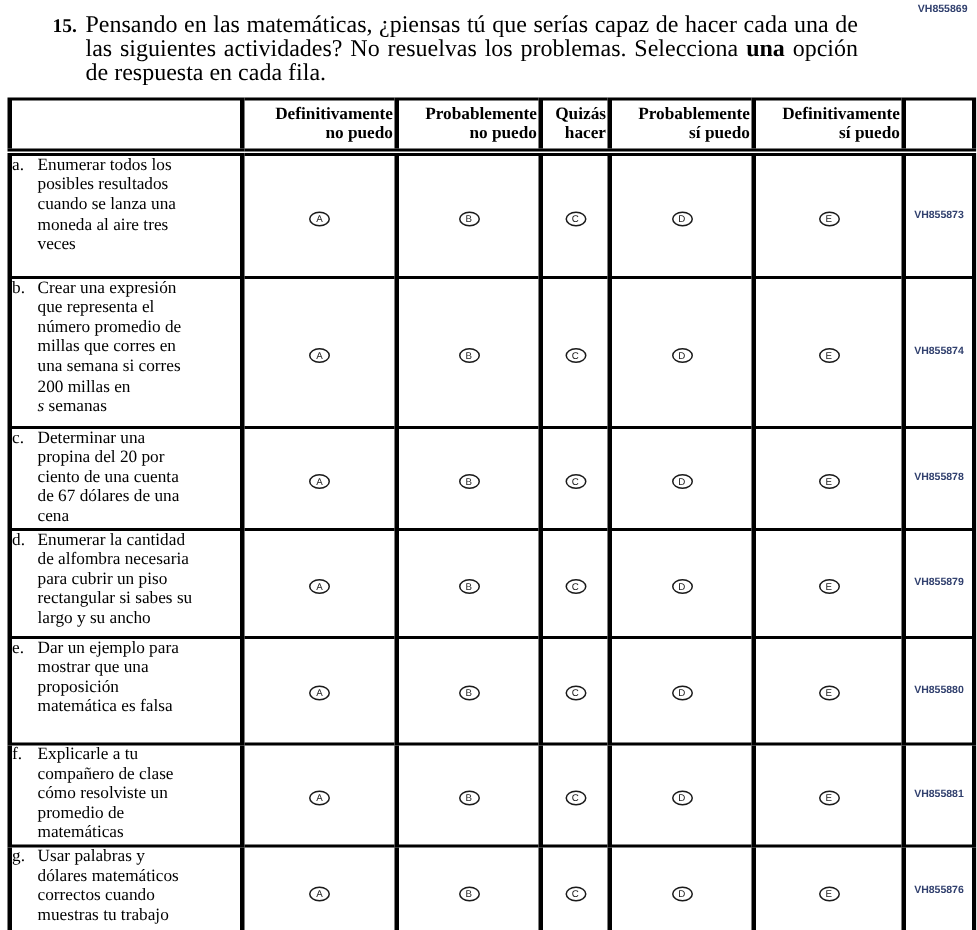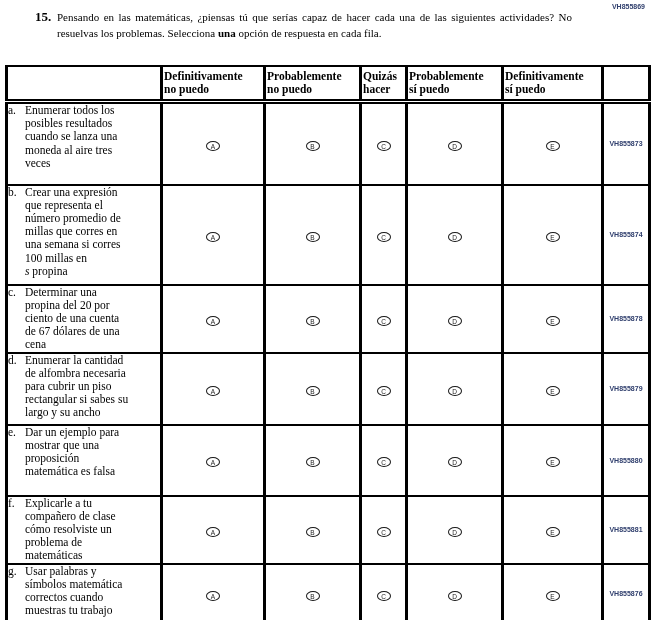--- a/index.html
+++ b/index.html
@@ -32,21 +32,21 @@
     position: absolute;
     left: 0;
     top: 0;
     font-weight: bold;
     font-size: 13px;
     line-height: 16px;
   }
   .q-text {
     margin-left: 22px;
     width: 515px;
-    font-size: 11px;
+    font-size: 16px;
     line-height: 16px;
     text-align: justify;
   }
   table.grid {
     position: absolute;
     top: 65px;
     left: 5px;
     width: 643px;
     border-collapse: collapse;
     table-layout: fixed;
@@ -55,21 +55,21 @@
     border: 2px solid #000;
     border-left-width: 3px;
     border-right-width: 3px;
     padding: 0;
   }
   table.grid thead th {
     border-bottom: 5px double #000;
     font-weight: bold;
     font-size: 11.5px;
     line-height: 13px;
-    text-align: left;
+    text-align: right;
     vertical-align: middle;
     white-space: pre-line;
     padding: 3px 1px;
     height: 35px;
   }
   td.stem-cell {
     vertical-align: top;
     padding: 3px 3px 3px 5px;
     font-size: 11.5px;
     line-height: 13.2px;
@@ -176,22 +176,22 @@
         </tr>
         <tr>
           <td class="stem-cell">
             <div class="stem-wrap">
               <span class="row-letter">b.</span>
               <span class="stem-text"><span>Crear una expresión
 que representa el
 número promedio de
 millas que corres en
 una semana si corres
-100 millas en
-</span><span style="font-style: italic;">s</span><span> propina</span></span>
+200 millas en
+</span><span style="font-style: italic;">s</span><span> semanas</span></span>
             </div>
           </td>
           <td class="option-cell"><span class="bubble">A</span></td>
           <td class="option-cell"><span class="bubble">B</span></td>
           <td class="option-cell"><span class="bubble">C</span></td>
           <td class="option-cell"><span class="bubble">D</span></td>
           <td class="option-cell"><span class="bubble">E</span></td>
           <td class="code-cell">VH855874</td>
         </tr>
         <tr>
@@ -247,37 +247,37 @@
           <td class="option-cell"><span class="bubble">E</span></td>
           <td class="code-cell">VH855880</td>
         </tr>
         <tr>
           <td class="stem-cell">
             <div class="stem-wrap">
               <span class="row-letter">f.</span>
               <span class="stem-text"><span>Explicarle a tu
 compañero de clase
 cómo resolviste un
-problema de
+promedio de
 matemáticas</span></span>
             </div>
           </td>
           <td class="option-cell"><span class="bubble">A</span></td>
           <td class="option-cell"><span class="bubble">B</span></td>
           <td class="option-cell"><span class="bubble">C</span></td>
           <td class="option-cell"><span class="bubble">D</span></td>
           <td class="option-cell"><span class="bubble">E</span></td>
           <td class="code-cell">VH855881</td>
         </tr>
         <tr>
           <td class="stem-cell">
             <div class="stem-wrap">
               <span class="row-letter">g.</span>
               <span class="stem-text"><span>Usar palabras y
-símbolos matemática
+dólares matemáticos
 correctos cuando
 muestras tu trabajo</span></span>
             </div>
           </td>
           <td class="option-cell"><span class="bubble">A</span></td>
           <td class="option-cell"><span class="bubble">B</span></td>
           <td class="option-cell"><span class="bubble">C</span></td>
           <td class="option-cell"><span class="bubble">D</span></td>
           <td class="option-cell"><span class="bubble">E</span></td>
           <td class="code-cell">VH855876</td>

